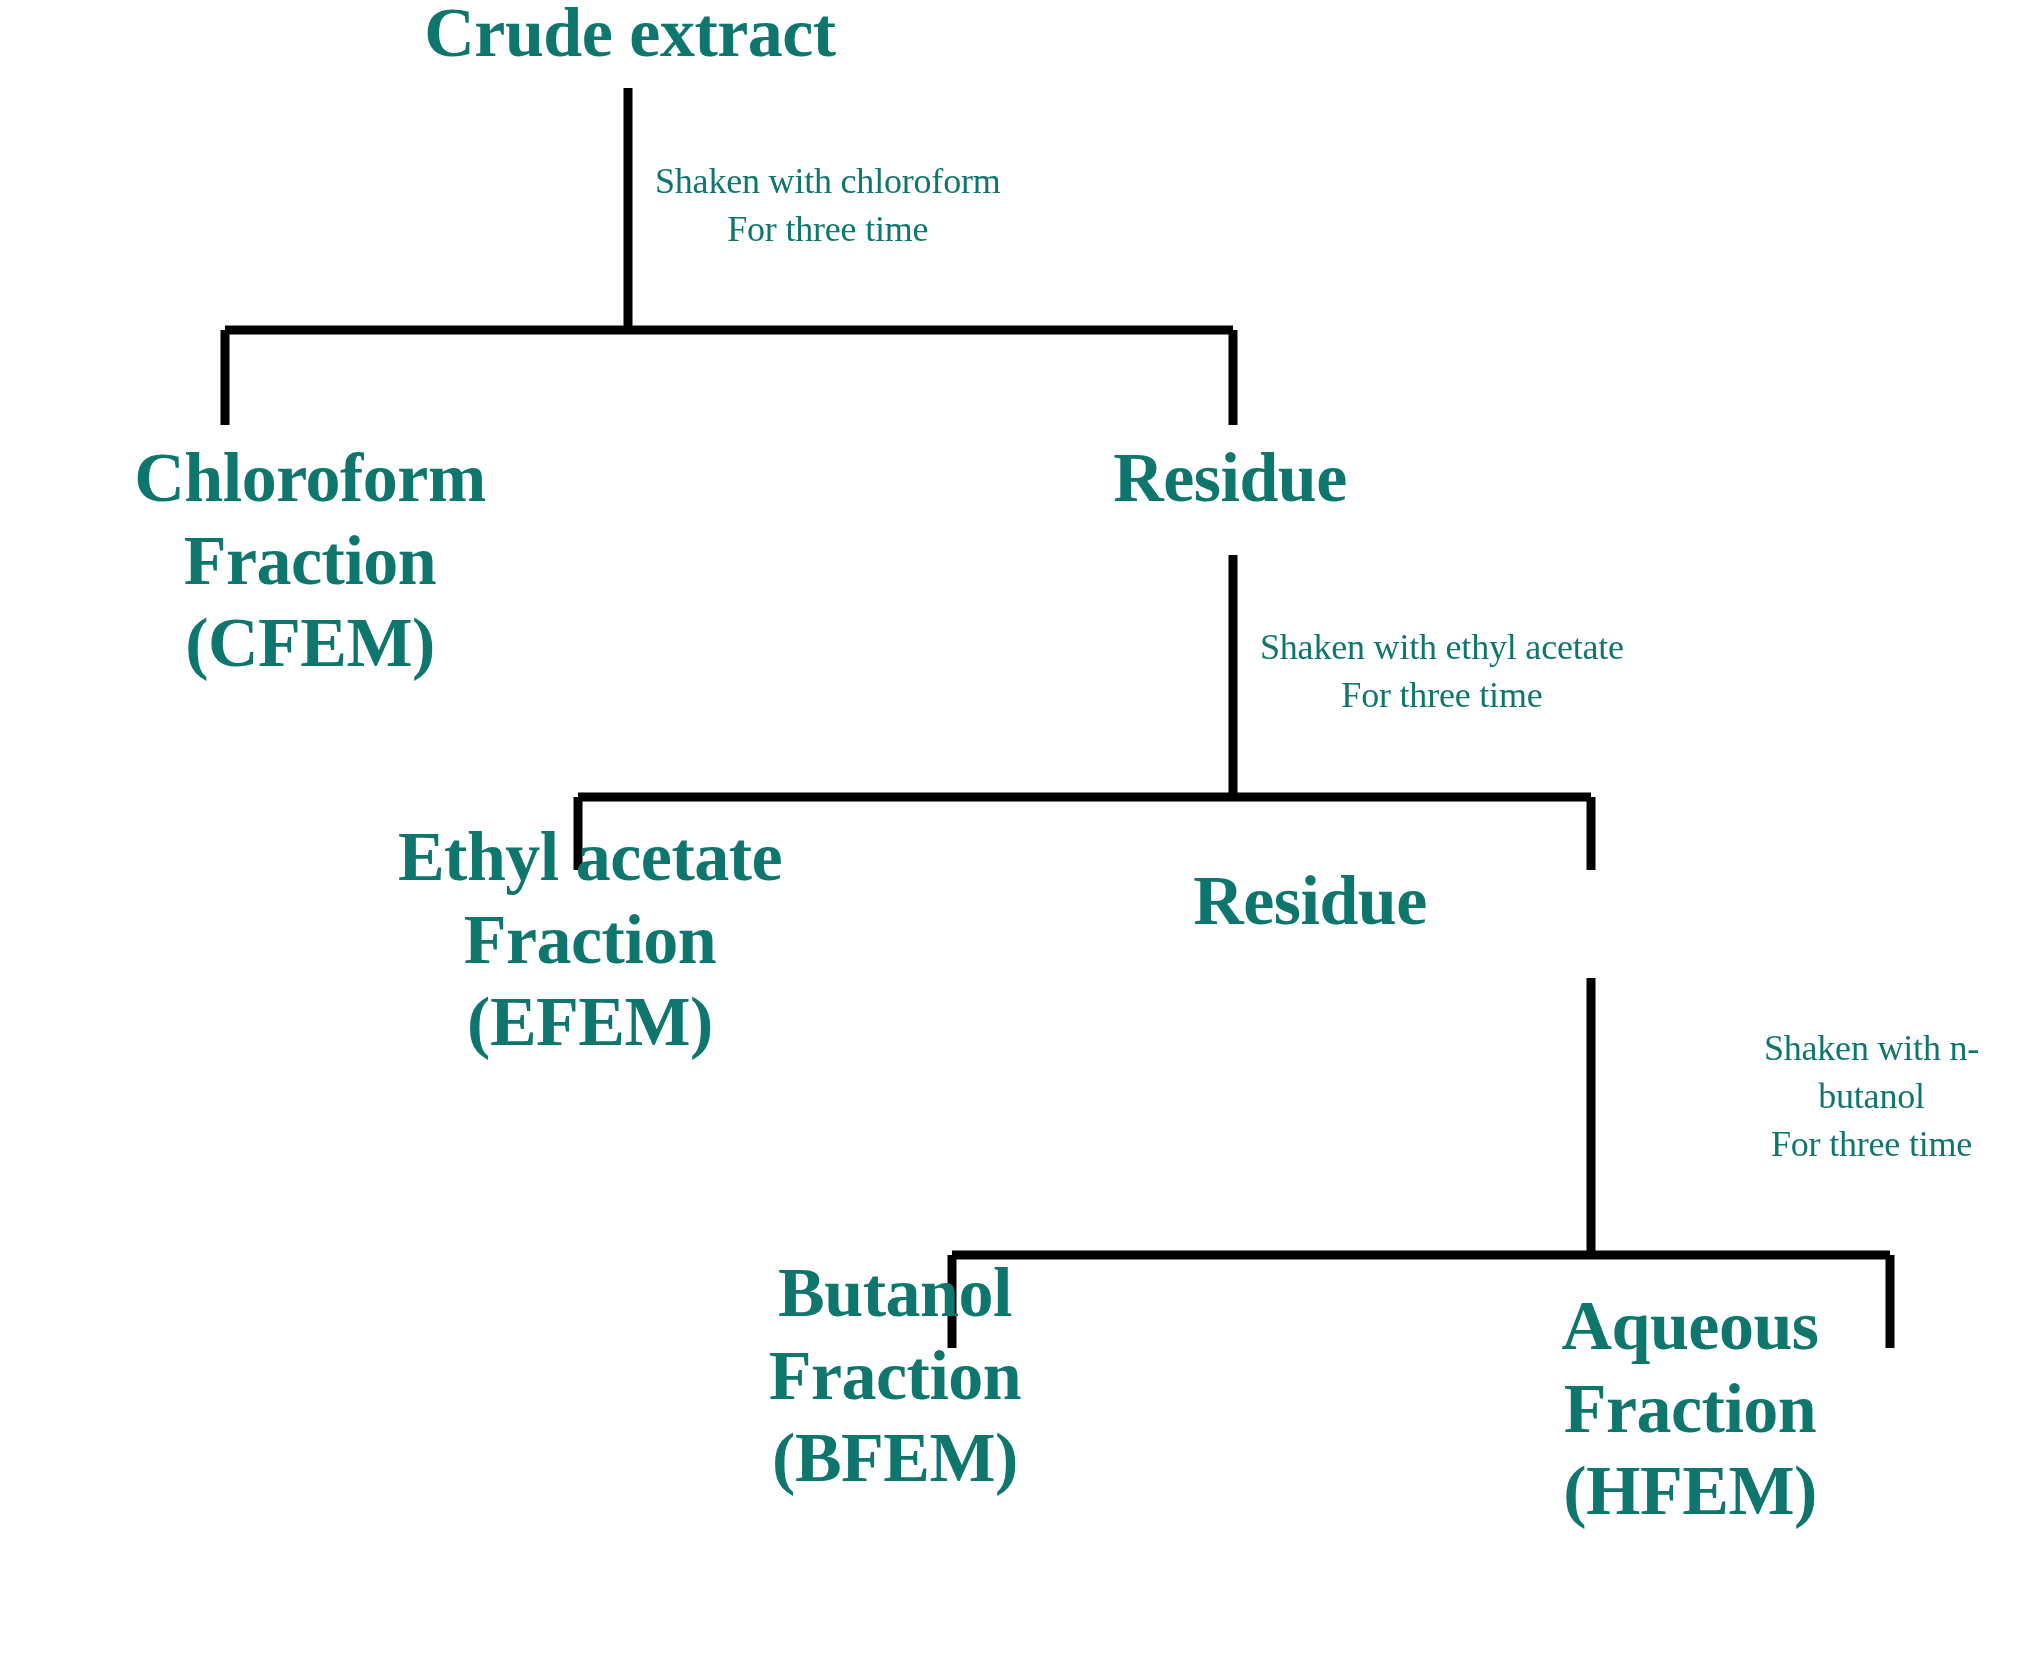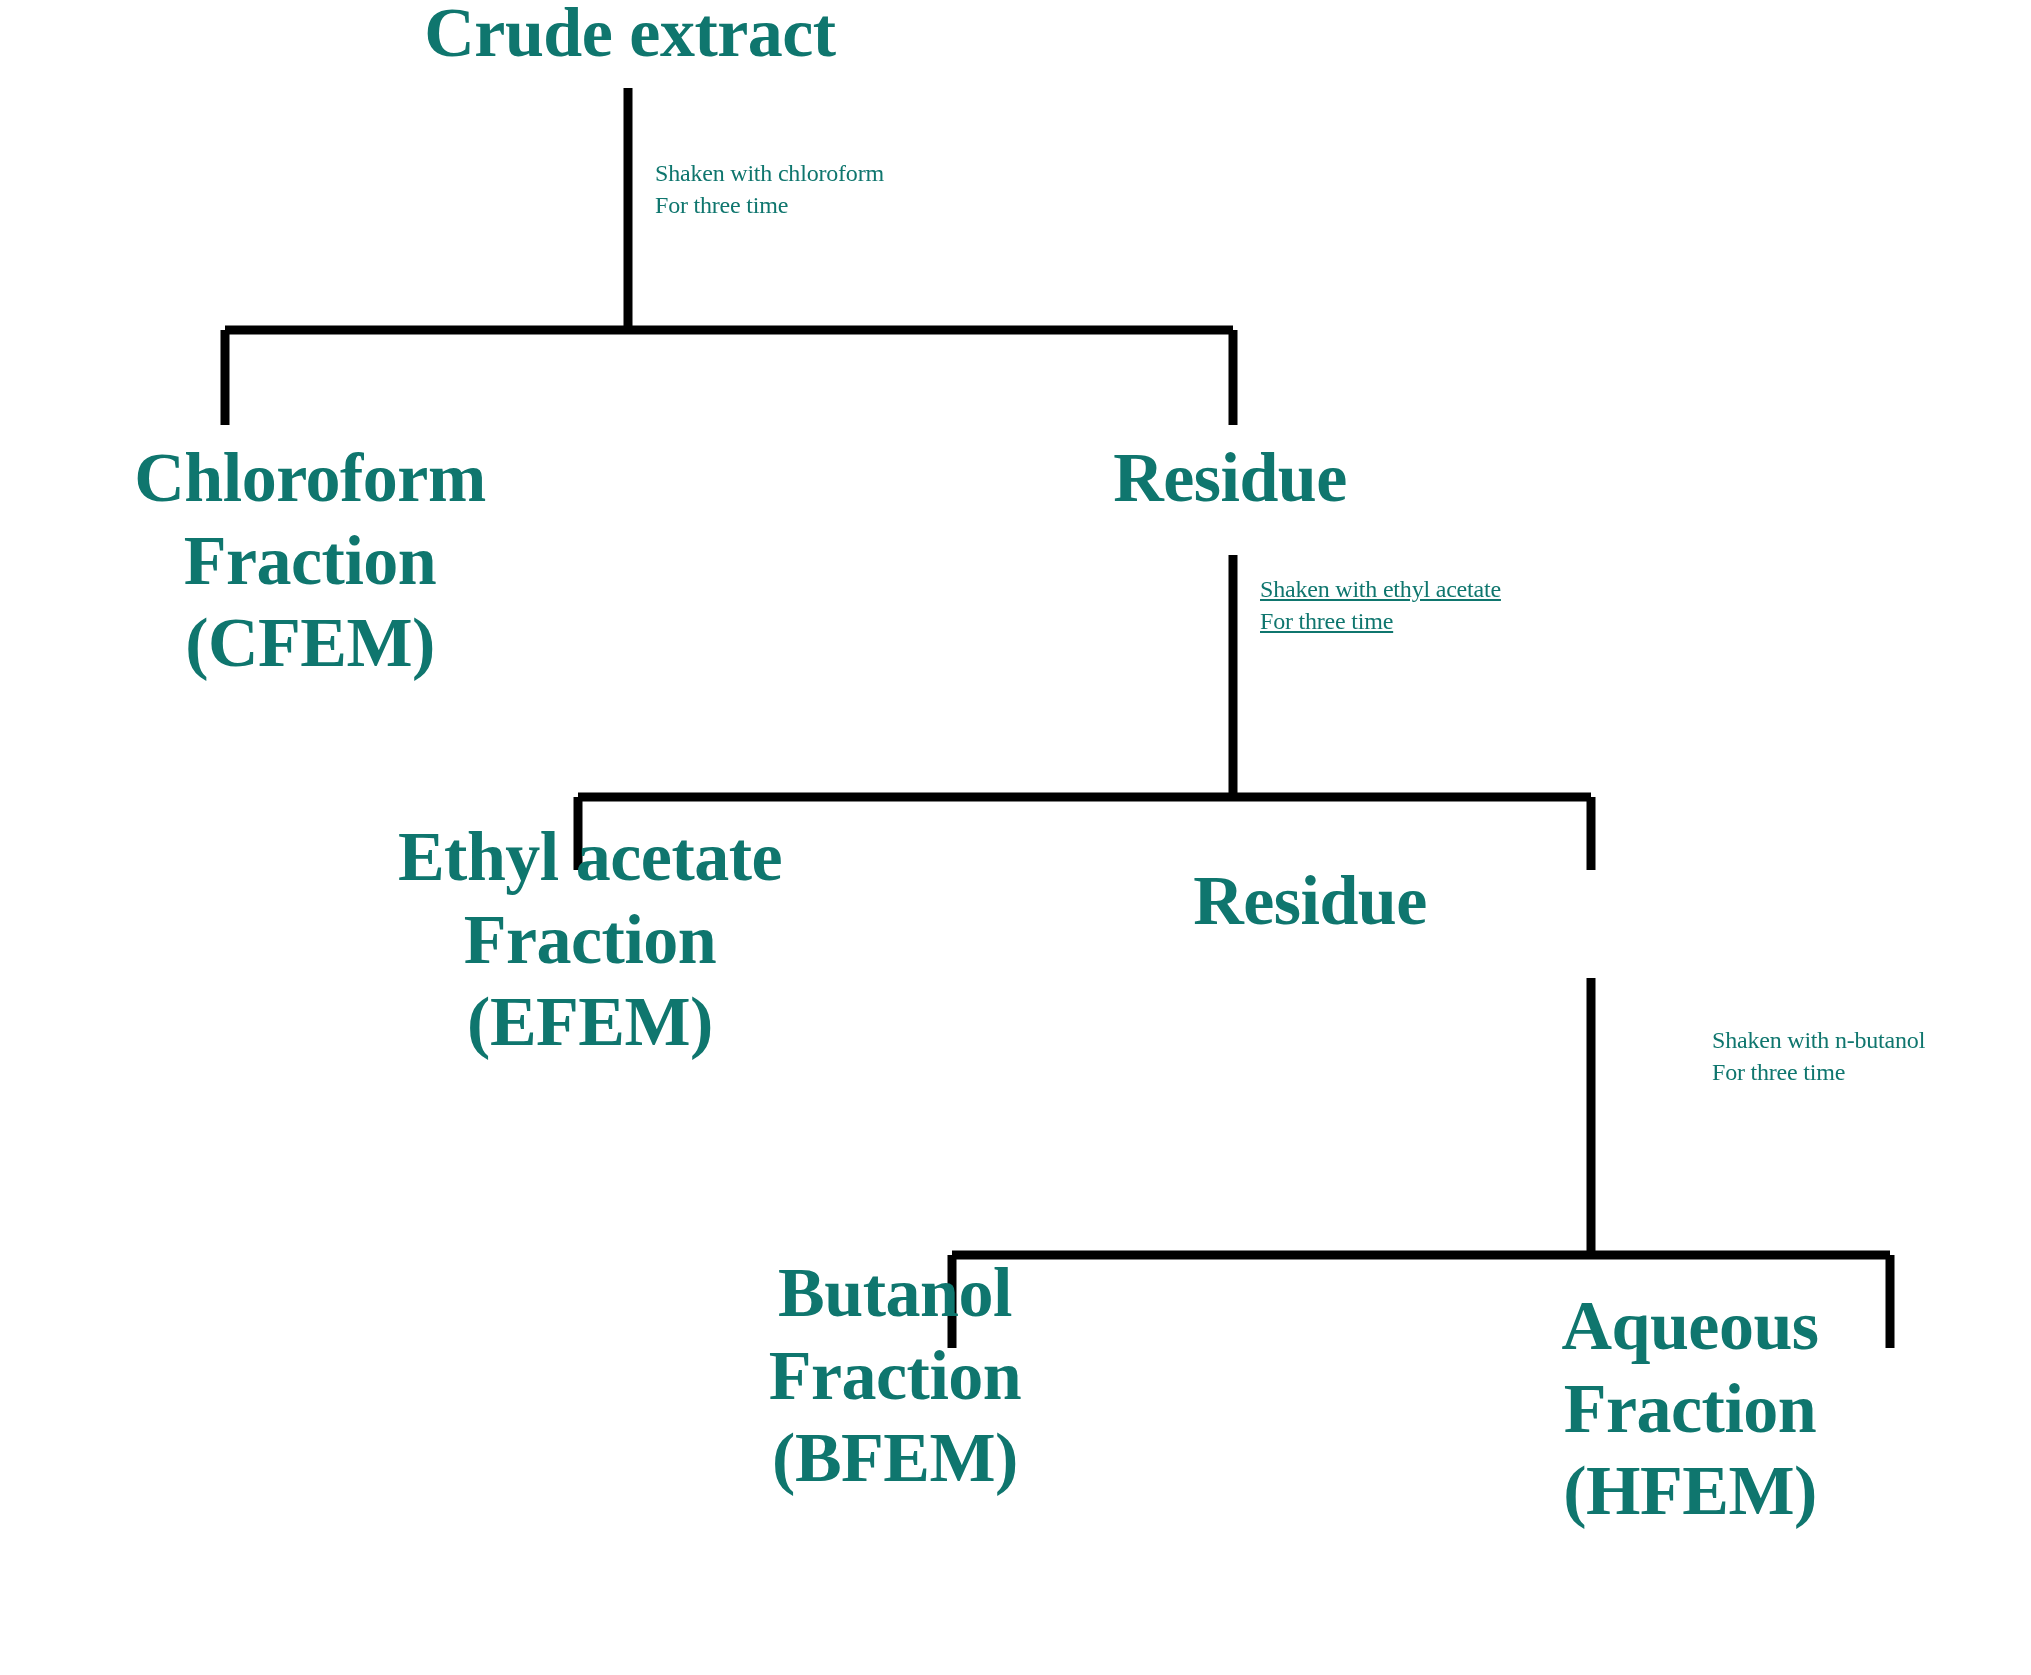--- a/index.html
+++ b/index.html
@@ -28,40 +28,40 @@
     position: absolute;
     font-weight: bold;
     line-height: 1.18;
     text-align: center;
     white-space: pre-line;
     letter-spacing: -0.5px;
   }
   .node-big { font-size: 70px; }
   .annot {
     position: absolute;
-    font-size: 24px;
+    font-size: 36px;
     font-weight: normal;
     line-height: 1.33;
     white-space: pre-line;
-    text-align: left;
+    text-align: center;
     letter-spacing: -0.2px;
   }
 
   
   #node-crude-extract { left: 300px;  top: -8px;   width: 660px; }
   #node-chloroform    { left: -20px;  top: 437px;  width: 660px; }
   #node-residue-1     { left: 920px;  top: 437px;  width: 620px; }
   #node-ethyl-acetate { left: 240px;  top: 816px;  width: 700px; }
   #node-residue-2     { left: 1000px; top: 860px;  width: 620px; }
   #node-butanol       { left: 545px;  top: 1252px; width: 700px; }
   #node-aqueous       { left: 1320px; top: 1285px; width: 740px; }
 
   
   #annot-chloroform   { left: 655px;  top: 158px; }
-  #annot-ethylacetate { left: 1260px; top: 574px; text-decoration: underline; }
+  #annot-ethylacetate { left: 1260px; top: 624px; }
   #annot-butanol      { left: 1712px; top: 1025px; }
 </style>
 </head>
 <body>
 
 <div id="page">
 
   <svg id="connectors" viewBox="0 0 2031 1675" xmlns="http://www.w3.org/2000/svg">
     <g stroke="#000000" stroke-width="9" fill="none" stroke-linecap="butt">
 

